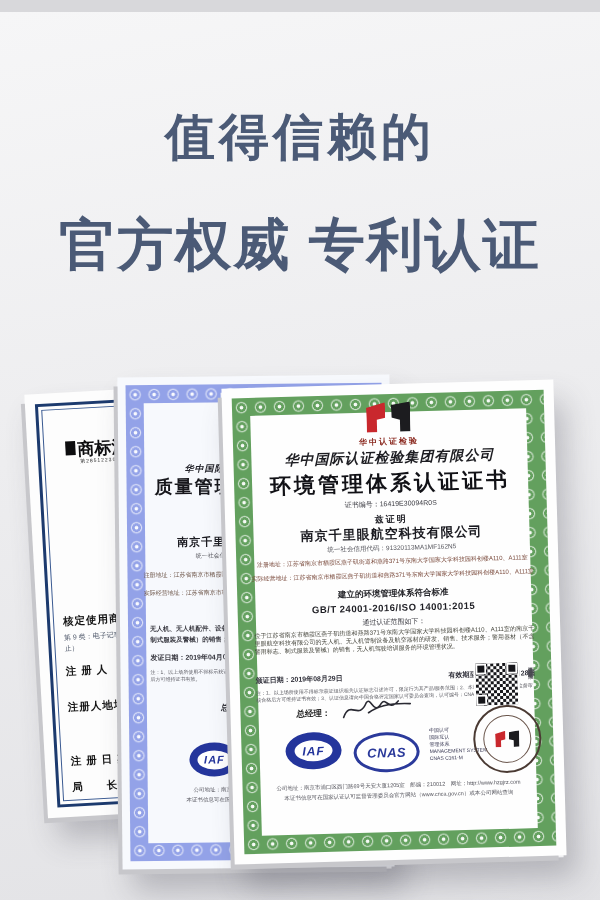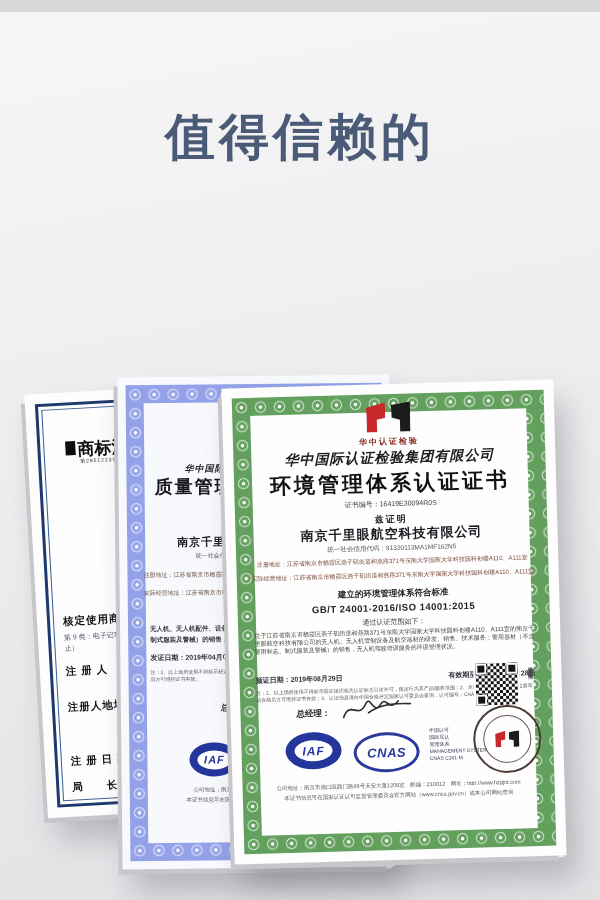--- a/index.html
+++ b/index.html
@@ -96,20 +96,21 @@
   .qr .f1{left:0;top:0;} .qr .f2{right:0;top:0;} .qr .f3{left:0;bottom:0;}
   .qr-cap{position:absolute;right:0;top:0;height:56px;writing-mode:vertical-rl;font-size:5px;color:#4a4a52;letter-spacing:.5px;}
   .sig{stroke:#2a2a33;fill:none;stroke-linecap:round;}
 </style>
 </head>
 <body>
 
 <div class="stage">
 
   <div class="hero-line hero-1">值得信赖的</div>
+  <div class="hero-line hero-2">官方权威 专利认证</div>
 
   <article class="cert cert-tm">
     <div class="t-frame"></div>
     <div class="t-frame-inner"></div>
     <div class="abs t-logo"><span class="blk"></span><span>商标注册证</span></div>
     <div class="abs t-logo-no">第28512230号</div>
     <div class="abs t-label" style="top:222px;left:26px;">核定使用商品/服</div>
     <div class="abs t-small" style="top:240px;left:26px;">第 9 类：电子记事本（截</div>
     <div class="abs t-small" style="top:251px;left:26px;">止）</div>
     <div class="abs t-label" style="top:272px;left:26px;">注 册 人</div>

